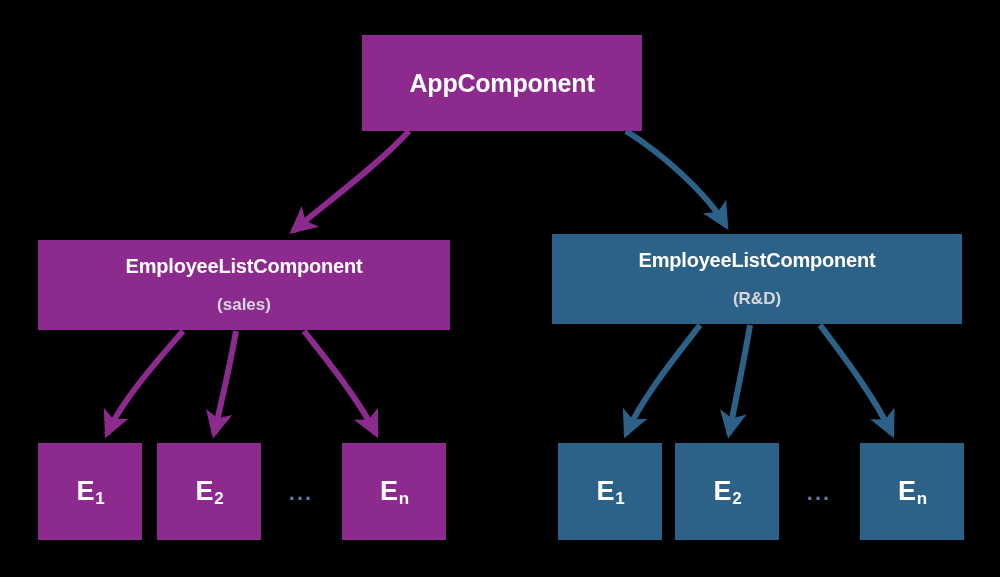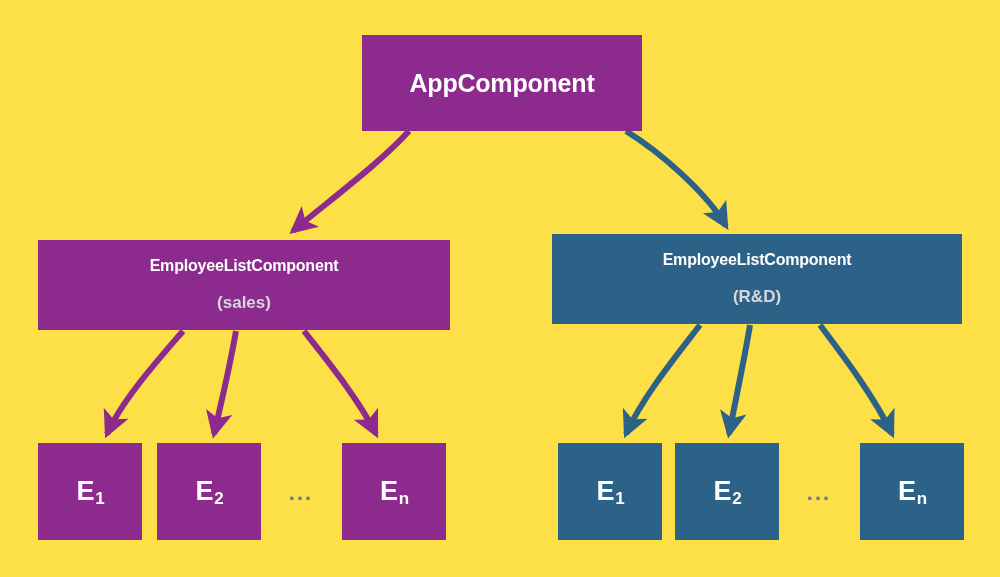--- a/index.html
+++ b/index.html
@@ -8,21 +8,21 @@
     background: #ffffff;
   }
   body {
     font-family: "Liberation Sans", sans-serif;
     -webkit-font-smoothing: antialiased;
   }
   #canvas {
     position: relative;
     width: 1000px;
     height: 577px;
-    background: #fde047;
+    background: #000000;
     overflow: hidden;
   }
   #edges {
     position: absolute;
     left: 0;
     top: 0;
     width: 1000px;
     height: 577px;
     pointer-events: none;
   }
@@ -69,21 +69,21 @@
     background: #8C2A8E;
   }
   #node-list-rnd {
     left: 552px;
     top: 234px;
     width: 410px;
     height: 90px;
     background: #2D6288;
   }
   #node-list-sales .node-title,
-  #node-list-rnd .node-title { font-size: 16px; }
+  #node-list-rnd .node-title { font-size: 20px; }
   #node-list-sales .node-sub,
   #node-list-rnd .node-sub { font-size: 17px; }
 
   
   .leaf {
     width: 104px;
     height: 97px;
     top: 443px;
   }
   .leaf .node-title {

